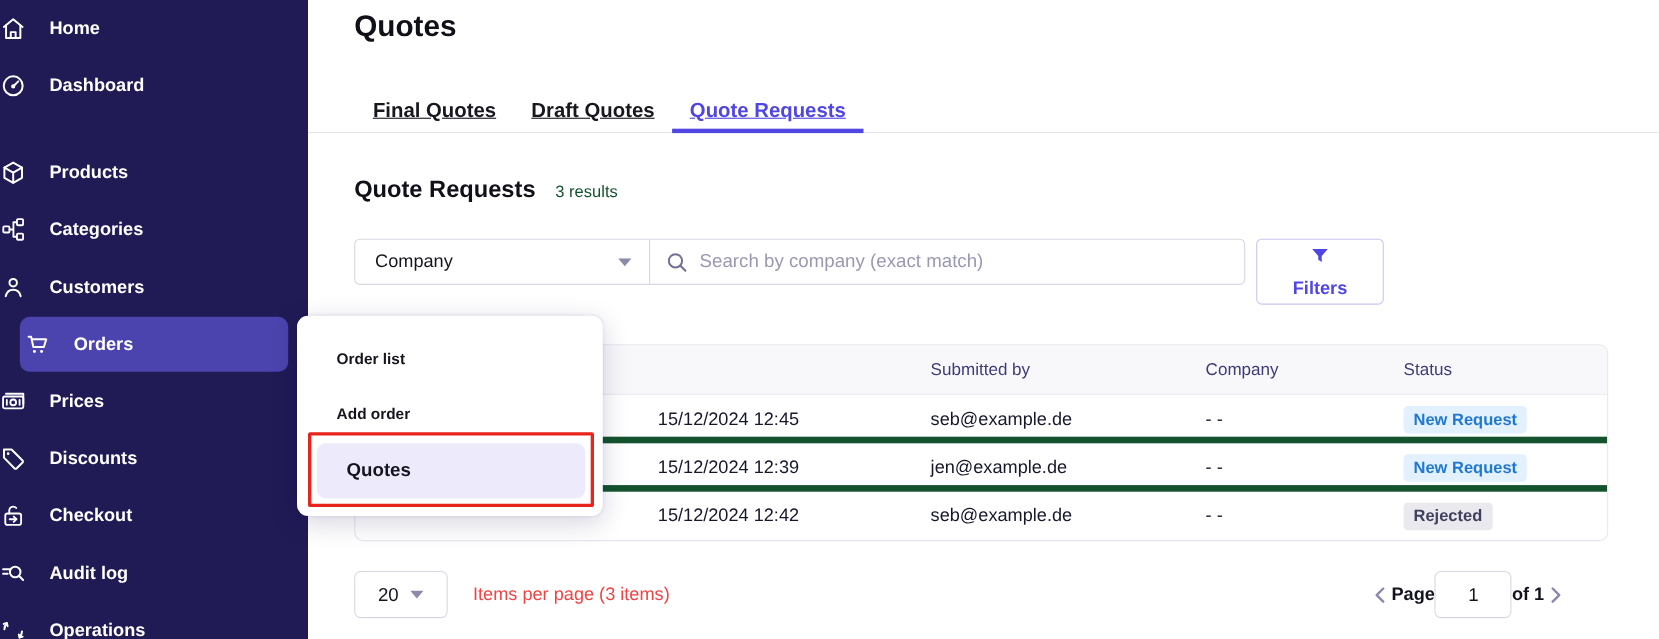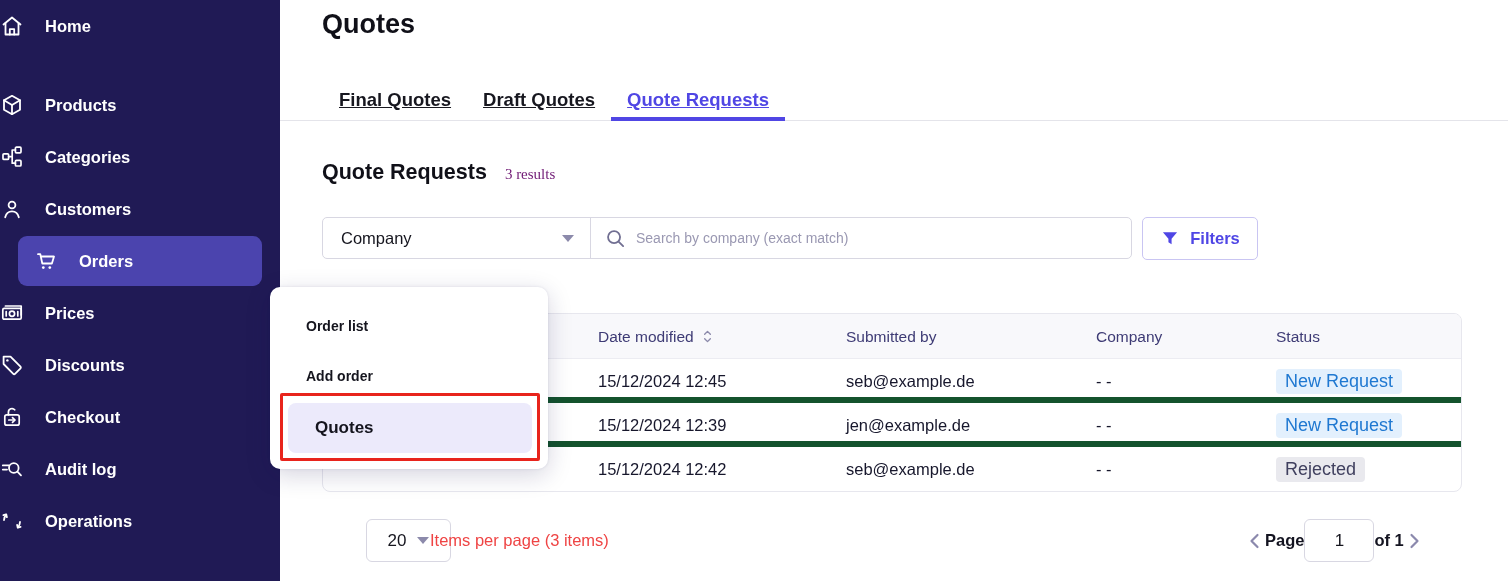--- a/index.html
+++ b/index.html
@@ -16,91 +16,91 @@
     background:#201a55; color:#fff; z-index:2;
   }
   .nav-item {
     height:52px; display:flex; align-items:center; gap:21px;
     font-size:16.5px; font-weight:700; cursor:pointer;
   }
   .nav-item .ic { width:24px; height:24px; flex:0 0 24px; }
   .nav-item.gap-above { margin-top:27px; }
   .nav-item.active {
     background:#4b44ae; margin:1px 18px; height:50px;
-    border-radius:9px; padding-left:16px;
+    border-radius:9px; padding-left:4px;
   }
 
   
   .main { position:absolute; left:280px; top:0; right:0; bottom:0; background:#fff; }
   .page-title { position:absolute; left:42px; top:9px; font-size:27px; font-weight:700; color:#101018; }
 
   .tabs {
     position:absolute; left:0; right:0; top:85px; height:36px;
     display:flex; padding-left:43px; border-bottom:1px solid #e4e4ea;
   }
   .tab {
     padding:0 16px; height:36px; line-height:30px; font-size:18.5px; font-weight:700;
     color:#17171f; cursor:pointer; white-space:nowrap;text-decoration:underline;
   }
   .tab.active { color:#5046e4; border-bottom:4px solid #5046e4; }
 
   .section-head { position:absolute; left:42px; top:160px; display:flex; align-items:baseline; gap:18px; }
   .section-title { font-size:21.5px; font-weight:700; color:#101018; }
-  .results-count { font-size:15px; color:#701a75;font-family:Liberation Serif, serif; }
+  .results-count { font-size:15px; color:#14532d; }
 
   
   .filter-group {
     position:absolute; left:42px; top:217px; width:810px; height:42px;
     border:1px solid #d8d7e2; border-radius:5px; display:flex; background:#fff;
   }
   .type-select {
     width:268px; border-right:1px solid #d8d7e2; display:flex; align-items:center;
     justify-content:space-between; padding:0 16px 0 18px; font-size:16.5px; color:#15151e; cursor:pointer;
   }
   .caret-down { width:0; height:0; border-left:6px solid transparent; border-right:6px solid transparent; border-top:7px solid #8c8aab; }
   .search-wrap { flex:1; display:flex; align-items:center; gap:10px; padding:0 14px; }
   .search-wrap input {
-    flex:1; border:none; outline:none; font-size:14px; color:#15151e; background:transparent;
+    flex:1; border:none; outline:none; font-size:17px; color:#15151e; background:transparent;
     font-family:"Liberation Sans", sans-serif;
   }
   .search-wrap input::placeholder { color:#9a98b2; opacity:1; }
   .filters-btn {
-    position:absolute; left:862px; top:217px; width:116px; height:43px;
+    position:absolute; left:862px; top:217px; width:116px; height:60px;
     border:1px solid #c9c5f2; border-radius:5px; background:#fff;
     display:flex; align-items:center; justify-content:center; gap:10px;
-    color:#4f46e5; font-weight:700; font-size:16.5px; cursor:pointer;
+    color:#4f46e5; font-weight:700; font-size:16.5px; cursor:pointer;flex-direction:column;
   }
 
   
   .table-card {
     position:absolute; left:42px; top:313px; width:1140px; height:179px;
     border:1px solid #e7e7ee; border-radius:8px; background:#fff; overflow:hidden; z-index:1;
   }
   .thead { position:relative; height:45px; background:#f8f8fb; border-bottom:1px solid #ececf2; }
   .th {
     position:absolute; top:0; height:45px; display:flex; align-items:center; gap:7px;
     font-size:15.5px; color:#3e3b75;
   }
   .col1 { left:275px; } .col2 { left:523px; } .col3 { left:773px; } .col4 { left:953px; }
   .tr { position:relative; height:44px; border-bottom:6px solid #14532d; }
   .tr:last-child { border-bottom:none; }
   .td { position:absolute; top:0; height:44px; display:flex; align-items:center; font-size:16.5px; color:#17172c; }
   .badge {
     display:inline-block; padding:4px 9px; border-radius:4px;
-    font-size:18px; font-weight:400; line-height:17px;
+    font-size:15px; font-weight:700; line-height:17px;
   }
   .badge.new { background:#e3f0fd; color:#1f78d1; }
   .badge.rejected { background:#e9e9ee; color:#40405f; }
 
   
   .pp-select {
     position:absolute; left:42px; top:519px; width:85px; height:43px;
     border:1px solid #d8d7e2; border-radius:6px; background:#fff;
     display:flex; align-items:center; justify-content:center; gap:11px;
-    font-size:17px; color:#15151e; cursor:pointer;margin-left:44px;
+    font-size:17px; color:#15151e; cursor:pointer;
   }
   .pp-label { position:absolute; left:150px; top:519px; height:43px; display:flex; align-items:center;
     font-size:16.5px; font-weight:400; color:#ef4444;text-align:center; }
   .pager {
     position:absolute; left:965px; top:519px; height:43px;
     display:flex; align-items:center; gap:0;
   }
   .pager .txt { font-size:16.5px; font-weight:700; color:#131320; white-space:nowrap; }
   .page-input {
     width:70px; height:43px; border:1px solid #d8d7e2; border-radius:6px;
@@ -135,20 +135,30 @@
 <aside class="sidebar">
   <div class="nav-item">
     <span class="ic">
       <svg viewBox="0 0 24 24" fill="none" stroke="#fff" stroke-width="1.8" stroke-linecap="round" stroke-linejoin="round">
           <path d="M3.5 10.5 12 3.5l8.5 7"></path>
           <path d="M5.5 9.2V20.5h13V9.2"></path>
           <path d="M9.8 20.5v-5.3h4.4v5.3"></path>
         </svg>
     </span>
     <span>Home</span>
+  </div>
+  <div class="nav-item">
+    <span class="ic">
+      <svg viewBox="0 0 24 24" fill="none" stroke="#fff" stroke-width="1.8" stroke-linecap="round" stroke-linejoin="round">
+          <circle cx="12" cy="12" r="8.6"></circle>
+          <path d="M12 12.6 16.6 8"></path>
+          <circle cx="12" cy="12.6" r="1" fill="#fff"></circle>
+        </svg>
+    </span>
+    <span>Dashboard</span>
   </div>
   <div class="nav-item gap-above">
     <span class="ic">
       <svg viewBox="0 0 24 24" fill="none" stroke="#fff" stroke-width="1.8" stroke-linecap="round" stroke-linejoin="round">
           <path d="M12 2.8 20 7.3v9.4L12 21.2 4 16.7V7.3z"></path>
           <path d="M4 7.3 12 12l8-4.7"></path>
           <path d="M12 12v9.2"></path>
         </svg>
     </span>
     <span>Products</span>
@@ -270,29 +280,20 @@
     <span>
       <svg width="20" height="20" viewBox="0 0 24 24" fill="#4f46e5">
           <path d="M3.5 4h17l-6.6 7.6v6.6l-3.8-2.4v-4.2z"></path>
         </svg>
     </span>
     <span>Filters</span>
   </button>
 
   <div class="table-card">
     <div class="thead">
-      <div class="th col1">
-        <span>Date modified</span>
-        <span>
-          <svg width="13" height="15" viewBox="0 0 16 18" fill="none" stroke="#8c8aab" stroke-width="1.7" stroke-linecap="round" stroke-linejoin="round">
-              <path d="M4.5 6.2 8 2.7l3.5 3.5"></path>
-              <path d="M4.5 11.8 8 15.3l3.5-3.5"></path>
-            </svg>
-        </span>
-      </div>
       <div class="th col2">
           <span>Submitted by</span>
         </div>
       <div class="th col3">
           <span>Company</span>
         </div>
       <div class="th col4">
           <span>Status</span>
         </div>
     </div>

